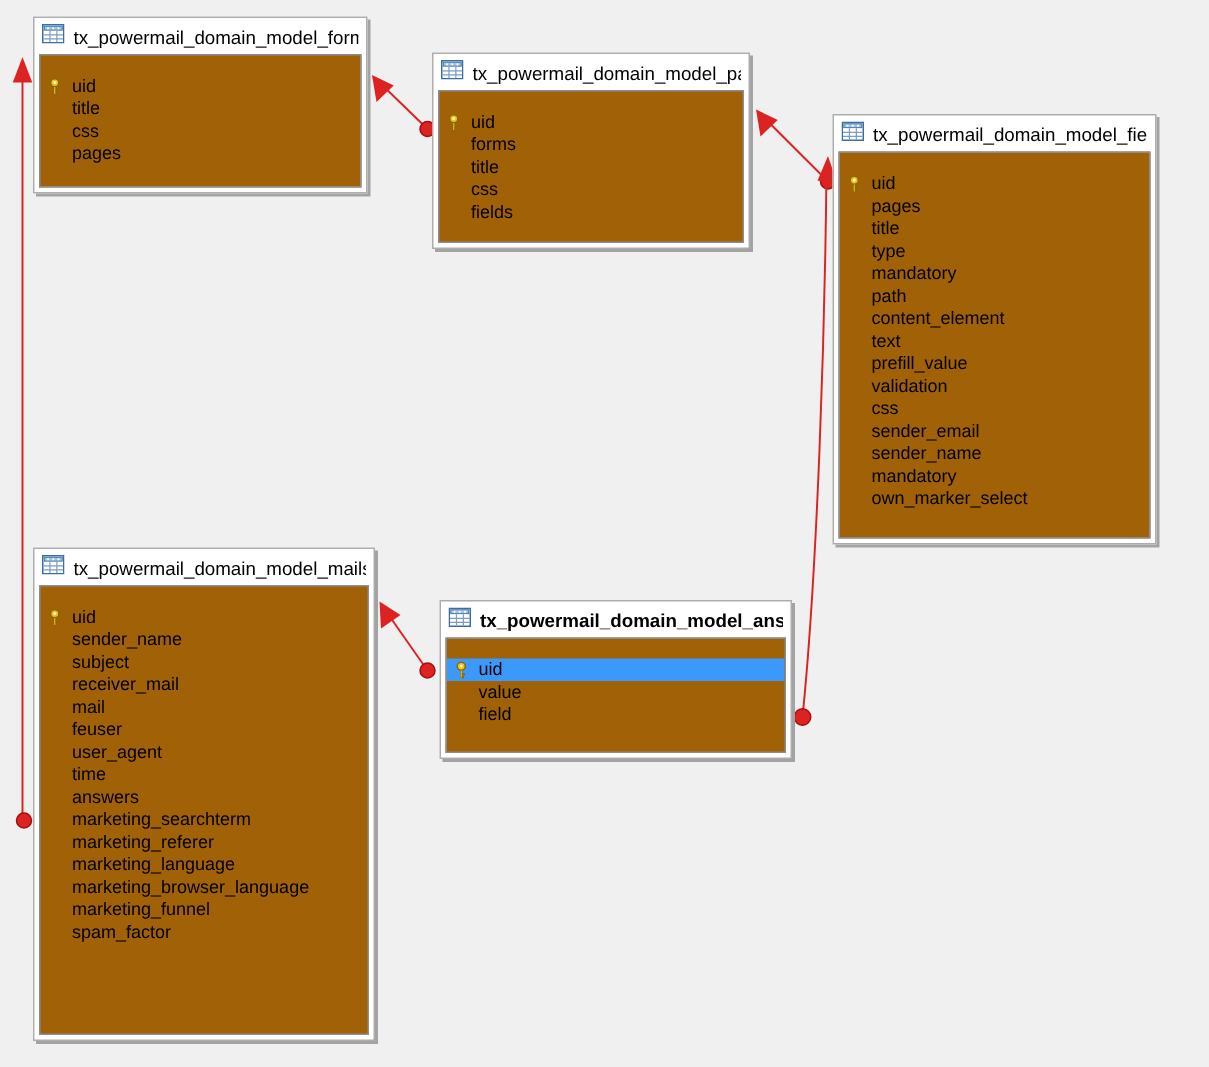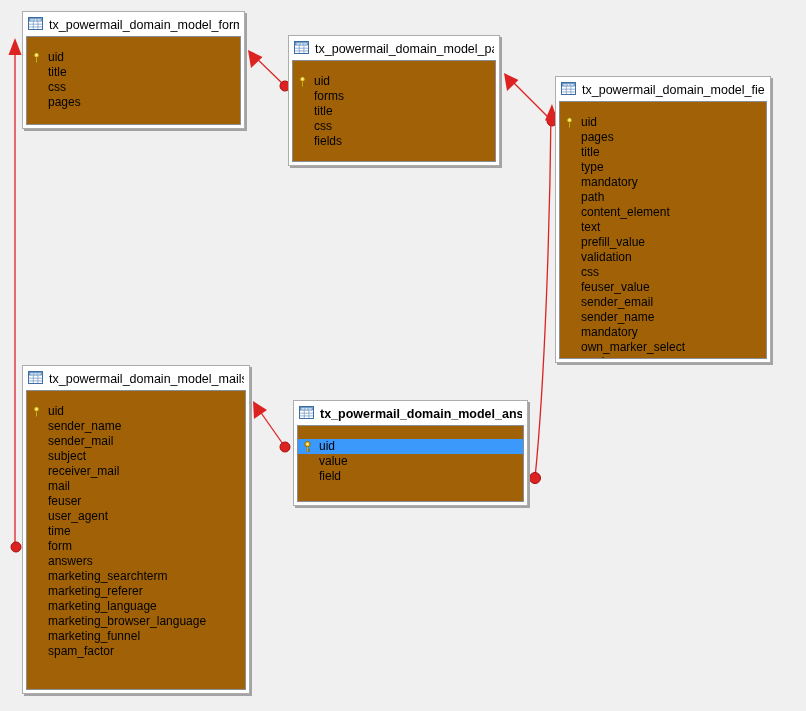--- a/index.html
+++ b/index.html
@@ -235,41 +235,33 @@
         <div class="er-row">
           <span class="keycell"></span>
           <span class="fname">validation</span>
         </div>
         <div class="er-row">
           <span class="keycell"></span>
           <span class="fname">css</span>
         </div>
         <div class="er-row">
           <span class="keycell"></span>
-          <span class="fname">feuser_value</span>
-        </div>
-        <div class="er-row">
-          <span class="keycell"></span>
           <span class="fname">sender_email</span>
         </div>
         <div class="er-row">
           <span class="keycell"></span>
           <span class="fname">sender_name</span>
         </div>
         <div class="er-row">
           <span class="keycell"></span>
           <span class="fname">mandatory</span>
         </div>
         <div class="er-row">
           <span class="keycell"></span>
           <span class="fname">own_marker_select</span>
-        </div>
-        <div class="er-row">
-          <span class="keycell"></span>
-          <span class="fname">marker</span>
         </div>
       </div>
   </div>
 
   <div class="er-table" id="tbl-mails">
     <div class="er-title">
       <span class="t-icon"><svg width="15" height="13" viewBox="0 0 15 13">
             <rect x="0.5" y="0.5" width="14" height="12" fill="#fff" stroke="#3a6ea5"></rect>
             <rect x="1.5" y="1.5" width="12" height="2.6" fill="#a8c4e4" stroke="#3a6ea5" stroke-width="0.6"></rect>
             <circle cx="4" cy="2.9" r="0.7" fill="#fff"></circle>
@@ -290,24 +282,20 @@
             </svg>
           </span>
           <span class="fname">uid</span>
         </div>
         <div class="er-row">
           <span class="keycell"></span>
           <span class="fname">sender_name</span>
         </div>
         <div class="er-row">
           <span class="keycell"></span>
-          <span class="fname">sender_mail</span>
-        </div>
-        <div class="er-row">
-          <span class="keycell"></span>
           <span class="fname">subject</span>
         </div>
         <div class="er-row">
           <span class="keycell"></span>
           <span class="fname">receiver_mail</span>
         </div>
         <div class="er-row">
           <span class="keycell"></span>
           <span class="fname">mail</span>
         </div>
@@ -315,24 +303,20 @@
           <span class="keycell"></span>
           <span class="fname">feuser</span>
         </div>
         <div class="er-row">
           <span class="keycell"></span>
           <span class="fname">user_agent</span>
         </div>
         <div class="er-row">
           <span class="keycell"></span>
           <span class="fname">time</span>
-        </div>
-        <div class="er-row">
-          <span class="keycell"></span>
-          <span class="fname">form</span>
         </div>
         <div class="er-row">
           <span class="keycell"></span>
           <span class="fname">answers</span>
         </div>
         <div class="er-row">
           <span class="keycell"></span>
           <span class="fname">marketing_searchterm</span>
         </div>
         <div class="er-row">

